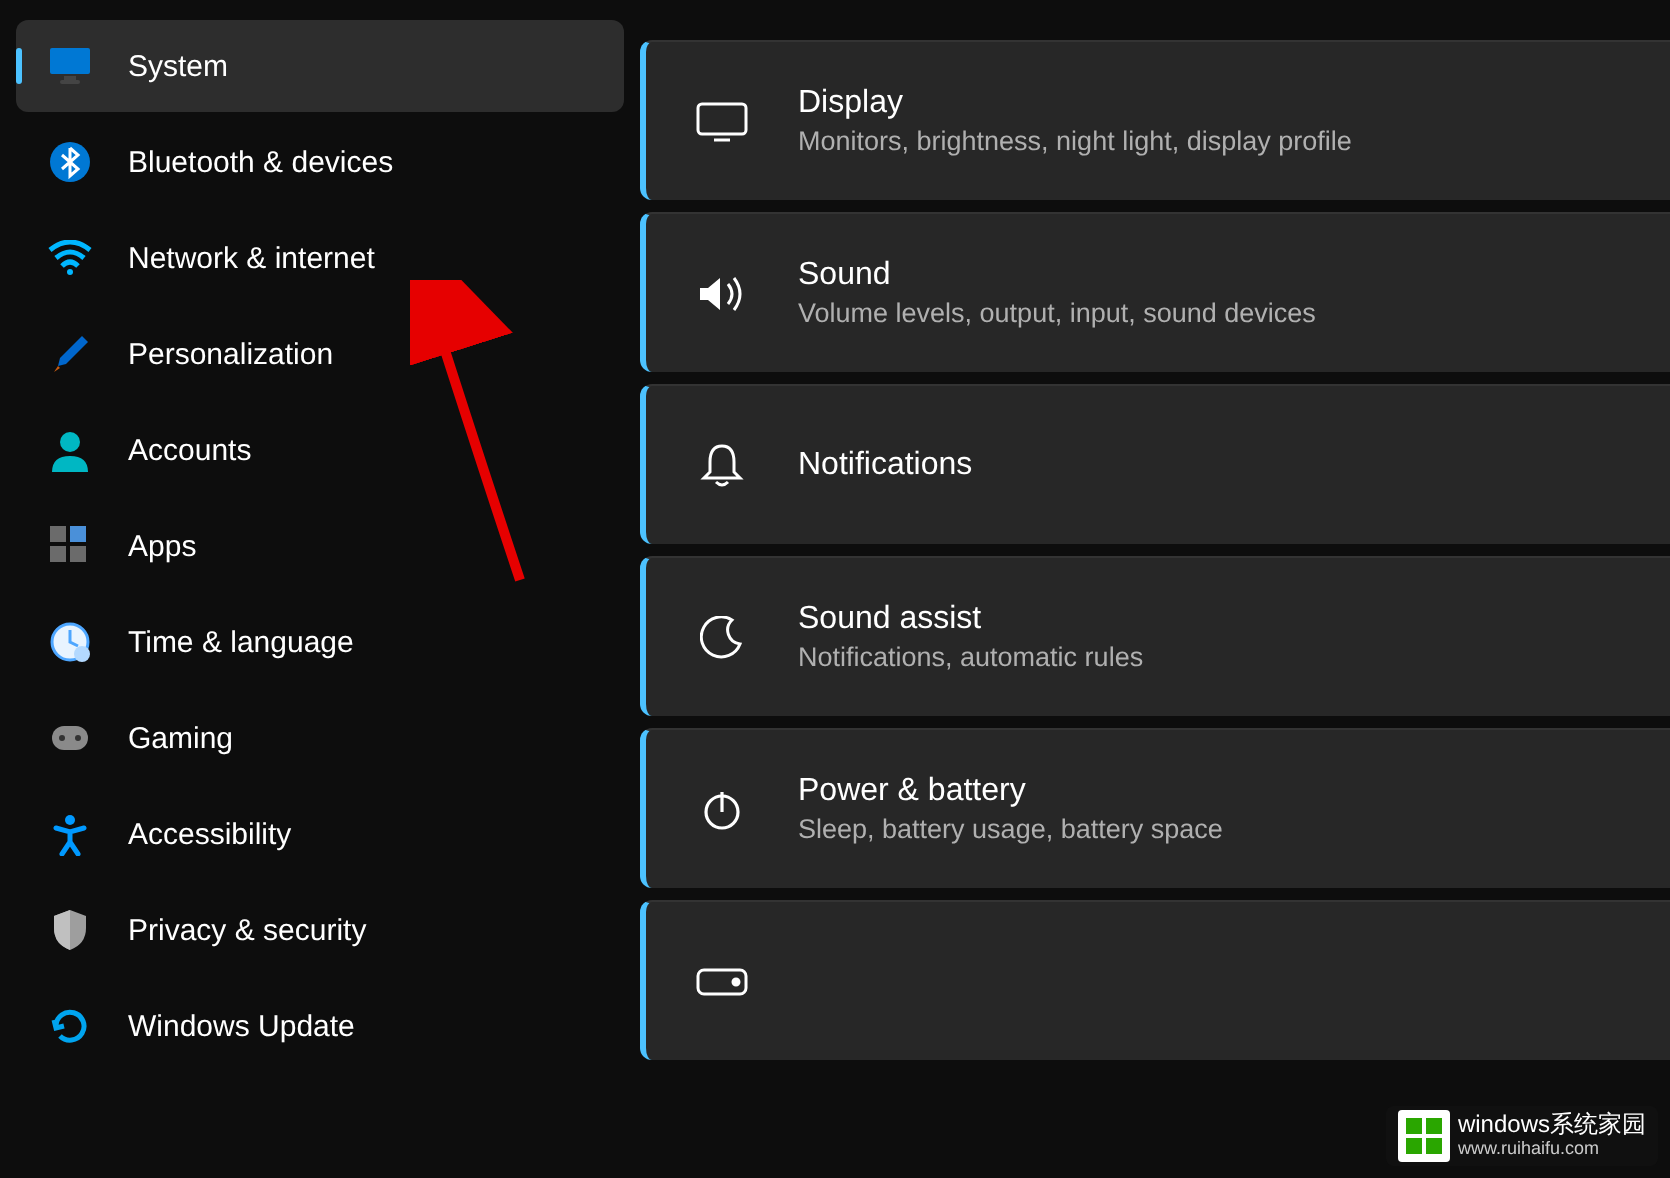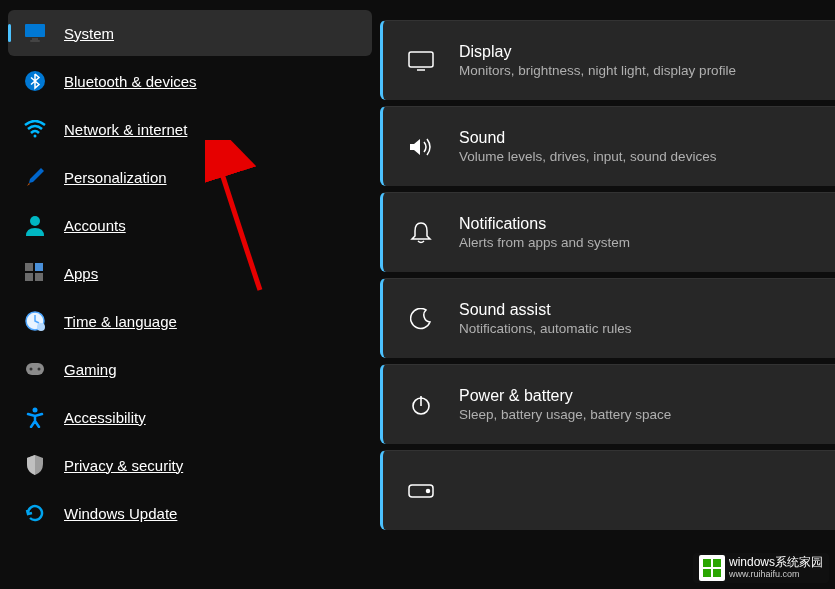--- a/index.html
+++ b/index.html
@@ -5,26 +5,25 @@
     * { box-sizing: border-box; margin: 0; padding: 0; }
     html, body {
       width: 835px; height: 589px;
       background: #0d0d0d;
       color: #ffffff;
       font-family: "Segoe UI", -apple-system, sans-serif;
       overflow: hidden;
     }
     .container { display: flex; height: 100%; }
     .sidebar {
-      width: 380px;
+      width: 320px;
       padding: 10px 8px;
       display: flex;
       flex-direction: column;
       gap: 2px;
-      text-decoration: underline;
     }
     .sidebar-item {
       height: 46px;
       display: flex;
       align-items: center;
       gap: 18px;
       padding: 0 16px;
       border-radius: 6px;
       cursor: pointer;
       position: relative;
@@ -257,34 +256,33 @@
     <div class="card">
       <span class="card-icon">
         <svg width="26" height="22" viewBox="0 0 26 22" fill="none" stroke="#fff" stroke-width="1.5">
             <path d="M2 8 L6 8 L12 3 L12 19 L6 14 L2 14 Z" fill="#fff" stroke="none"></path>
             <path d="M16 6 Q20 11 16 16"></path>
             <path d="M19 3 Q25 11 19 19"></path>
           </svg>
       </span>
       <div class="card-text">
         <span class="card-title">Sound</span>
-        <span class="card-subtitle">Volume levels, drives, input, sound devices</span>
+        <span class="card-subtitle">Volume levels, output, input, sound devices</span>
       </div>
     </div>
 
     <div class="card">
       <span class="card-icon">
         <svg width="22" height="24" viewBox="0 0 22 24" fill="none" stroke="#fff" stroke-width="1.5">
             <path d="M11 2 Q17 2 17 10 L17 15 L20 18 L2 18 L5 15 L5 10 Q5 2 11 2 Z"></path>
             <path d="M8 20 Q11 23 14 20"></path>
           </svg>
       </span>
       <div class="card-text">
         <span class="card-title">Notifications</span>
-        <span class="card-subtitle">Alerts from apps and system</span>
       </div>
     </div>
 
     <div class="card">
       <span class="card-icon">
         <svg width="22" height="22" viewBox="0 0 22 22" fill="none" stroke="#fff" stroke-width="1.5">
             <path d="M16 2 A10 10 0 1 0 20 14 A7 7 0 0 1 16 2 Z"></path>
           </svg>
       </span>
       <div class="card-text">

